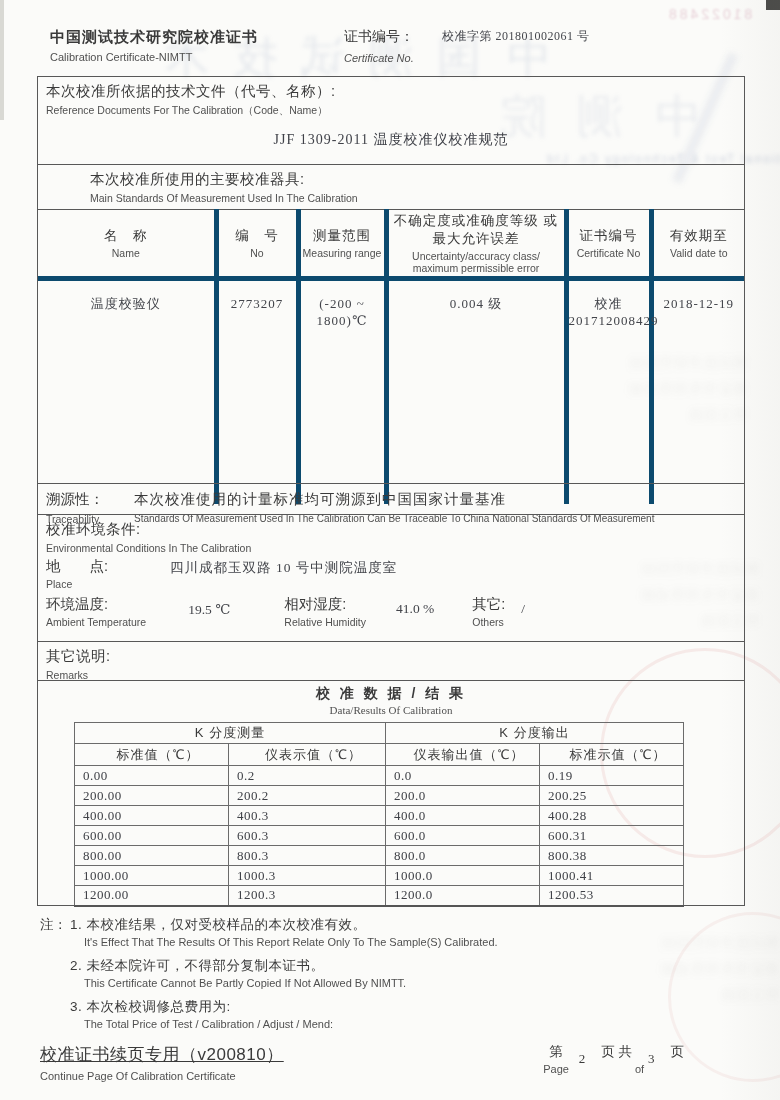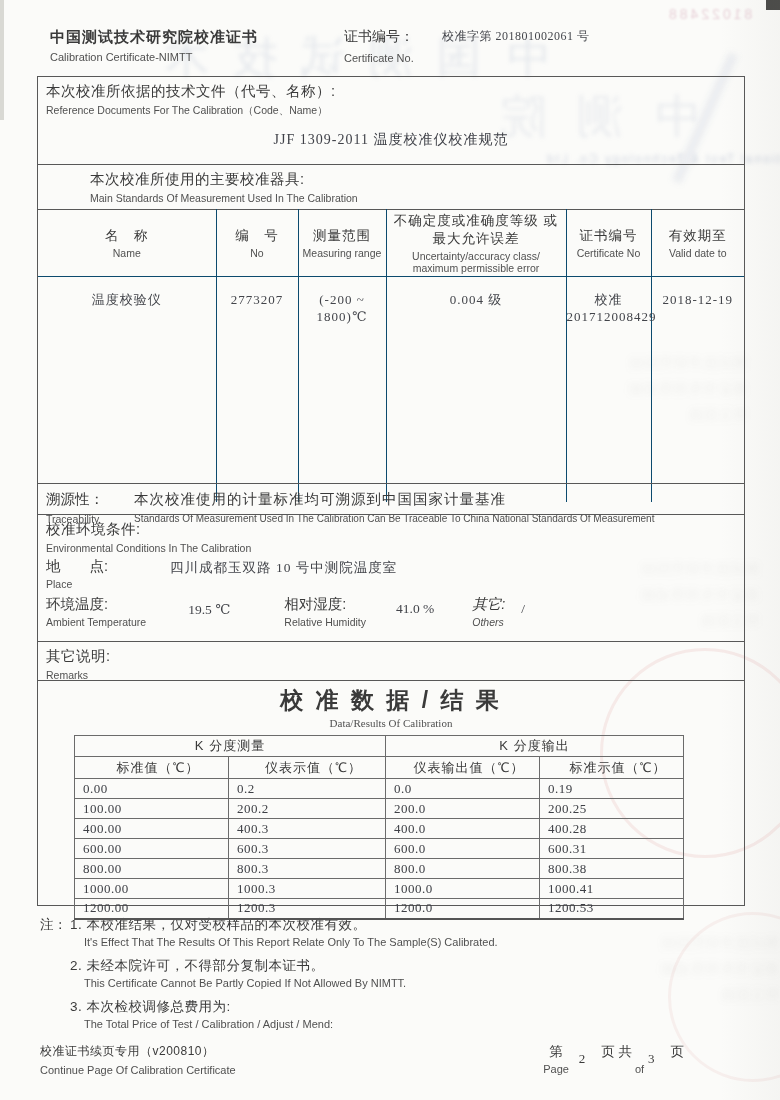--- a/index.html
+++ b/index.html
@@ -37,36 +37,36 @@
   .content { position:relative; z-index:1; }
   .en { font-family:"Liberation Sans", sans-serif; font-size:10.5px; color:#505050; }
   .serif { font-family:"Liberation Serif","DejaVu Serif", serif; }
 
   
   .header { display:flex; padding:28px 0 0 50px; }
   .h-title .zh { font-size:15px; font-weight:bold; letter-spacing:1px; }
   .h-title .en { margin-top:4px; font-size:11px; }
   .h-cert { display:flex; margin-left:86px; }
   .h-cert-label .zh { font-size:14px; }
-  .h-cert-label .en { margin-top:6px; font-size:11px; }
+  .h-cert-label .en { margin-top:6px; font-size:11px;font-style:italic; }
   .h-cert-value { margin-left:28px; font-size:12px; letter-spacing:0.5px; color:#44464c; }
 
   
   .boxes { margin:13px 35px 0 37px; }
   .box { border:1px solid #585858; margin-top:-1px; padding:5px 8px; position:relative; }
   .sec-zh { font-size:14.5px; letter-spacing:0.5px; }
   .sec-en { margin-top:3px; }
 
   .box-ref { height:89px; }
   .ref-doc { text-align:center; margin-top:13px; font-size:14px; letter-spacing:1px; color:#3f4148; }
 
   .box-standards { height:320px; padding:5px 0 0 0; }
   .box-standards .sec-zh, .box-standards .sec-en { padding-left:8px;margin-left:44px; }
   table.std-table { border-collapse:collapse; width:100%; margin-top:5px; table-layout:fixed; }
-  table.std-table th, table.std-table td { border:1px solid #0c4a6e; }
+  table.std-table th, table.std-table td { border:5px solid #0c4a6e; }
   table.std-table th { height:58px; font-weight:normal; text-align:center; vertical-align:middle; padding:2px; }
   table.std-table th { border-top:1px solid #585858; }
   table.std-table tr:first-child th:first-child { border-left:none; }
   table.std-table tr:first-child th:last-child { border-right:none; }
   table.std-table td:first-child { border-left:none; }
   table.std-table td:last-child { border-right:none; }
   table.std-table td { border-bottom:none; height:225px; vertical-align:top; text-align:center; padding-top:14px; }
   .th-zh { font-size:13.5px; letter-spacing:1px; }
   .th-en { font-size:10.5px; color:#505050; margin-top:2px; line-height:12px; }
   .std-val { font-size:13px; letter-spacing:1px; color:#42444a; line-height:17px; }
@@ -80,45 +80,45 @@
 
   .box-env { height:128px; }
   .env-row { display:flex; }
   .lab2 .zh { font-size:14.5px; }
   .lab2 .en { margin-top:2px; }
   .env-place { margin-top:3px; }
   .env-place .val { margin-left:62px; margin-top:2px; font-size:13.5px; letter-spacing:1px; color:#42444a; }
   .env-meas { margin-top:5px; }
   .env-meas .val { font-size:13.5px; color:#42444a; margin-top:6px; }
   .gap-a { margin-left:42px; } .gap-b { margin-left:54px; }
-  .gap-c { margin-left:30px; } .gap-d { margin-left:38px;font-style:italic; } .gap-e { margin-left:16px; }
+  .gap-c { margin-left:30px; } .gap-d { margin-left:38px; } .gap-e { margin-left:16px; }
 
   .box-results { height:265px; padding:0; }
   .remarks-sec { height:39px; border-bottom:1px solid #585858; padding:5px 8px; }
   .res-title { text-align:center; margin-top:4px; }
-  .res-title .zh { font-size:23px; font-weight:bold; letter-spacing:3px; }
+  .res-title .zh { font-size:14px; font-weight:bold; letter-spacing:3px; }
   .res-title .en { margin-top:1px; font-size:11px;font-family:Liberation Serif, serif; }
   table.res-table { border-collapse:collapse; table-layout:fixed; margin:6px 0 0 36px; }
   table.res-table th, table.res-table td { border:1px solid #6b6b6b; font-weight:normal; }
   table.res-table .grp th { height:21px; font-size:13px; letter-spacing:1px; text-align:center; }
   table.res-table .sub th { height:22px; font-size:13px; text-align:center; padding-left:13px; letter-spacing:1px; }
   table.res-table td { height:20px; font-size:13px; padding-left:8px; color:#3e4046;
     font-family:"Liberation Serif","DejaVu Serif", serif; letter-spacing:0.5px; }
   table.res-table tr:last-child td { border-bottom:2px solid #555; }
 
   
   .notes { display:flex; margin:10px 30px 0 40px; }
   .notes-label { font-size:13.5px; width:30px; flex:none; }
   .note-item { margin-bottom:9px; }
   .note-item .zh { font-size:13.5px; letter-spacing:0.5px; }
   .note-item .en { margin-top:2px; margin-left:14px; font-size:11px; }
 
   
   .footer { display:flex; margin:4px 30px 0 40px; }
-  .f-left .zh { font-size:12px; letter-spacing:0.5px; }
+  .f-left .zh { font-size:17px; letter-spacing:0.5px;text-decoration:underline; }
   .f-left .en { margin-top:4px; font-size:11px; }
   .f-right { margin-left:auto; margin-right:60px; }
   .f-page-zh { font-size:13.5px; }
   .f-page-zh .word { margin:0 6px; }
   .pgnum { position:relative; top:7px; margin:0 10px; font-family:"Liberation Serif", serif; font-size:13px; }
   .f-page-en { margin-top:2px; font-size:11px; color:#505050; }
   .f-page-en .of { margin-left:66px; }
 </style>
 </head>
 <body>
@@ -293,21 +293,21 @@
           <th>仪表输出值（℃）</th>
           <th>标准示值（℃）</th>
         </tr>
         <tr>
           <td>0.00</td>
           <td>0.2</td>
           <td>0.0</td>
           <td>0.19</td>
         </tr>
         <tr>
-          <td>100.00</td>
+          <td>200.00</td>
           <td>200.2</td>
           <td>200.0</td>
           <td>200.25</td>
         </tr>
         <tr>
           <td>400.00</td>
           <td>400.3</td>
           <td>400.0</td>
           <td>400.28</td>
         </tr>

